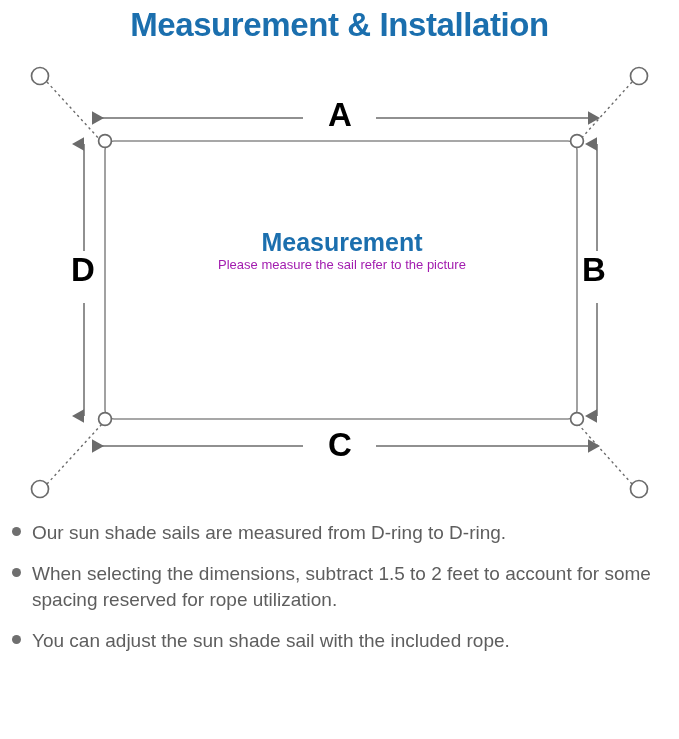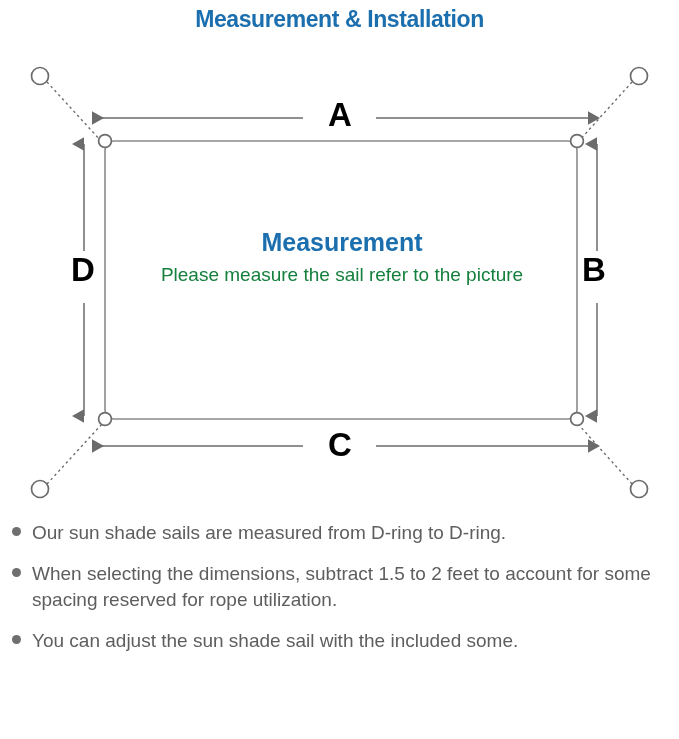--- a/index.html
+++ b/index.html
@@ -14,21 +14,21 @@
     font-family: "Liberation Sans", sans-serif;
     overflow: hidden;
   }
 
   #page-title {
     position: absolute;
     top: 6px;
     left: 0;
     width: 679px;
     text-align: center;
-    font-size: 23px;
+    font-size: 33px;
     font-weight: bold;
     color: #1b6fae;
     letter-spacing: -0.4px;
     font-family: "Liberation Sans", sans-serif;
   }
 
   #diagram {
     position: absolute;
     top: 48px;
     left: 0;
@@ -58,23 +58,22 @@
     text-align: center;
   }
   #sail-title {
     font-size: 25px;
     font-weight: bold;
     color: #1b6fae;
     line-height: 1.15;
     font-family: "Liberation Sans", sans-serif;
   }
   #sail-sub {
-    margin-top: 7px;
-    font-size: 19px;
-    color: #15803d;
+    font-size: 13px;
+    color: #a21caf;
     font-family: "Liberation Sans", sans-serif;
   }
 
   #notes {
     position: absolute;
     left: 0;
     top: 520px;
     width: 679px;
   }
   .note-row {
@@ -183,15 +182,15 @@
   <div class="note-row">
     <span class="note-bullet"></span>
     <span class="note-text">Our sun shade sails are measured from D-ring to D-ring.</span>
   </div>
   <div class="note-row">
     <span class="note-bullet"></span>
     <span class="note-text">When selecting the dimensions, subtract 1.5 to 2 feet to account for some spacing reserved for rope utilization.</span>
   </div>
   <div class="note-row">
     <span class="note-bullet"></span>
-    <span class="note-text">You can adjust the sun shade sail with the included some.</span>
+    <span class="note-text">You can adjust the sun shade sail with the included rope.</span>
   </div>
 </div>
 
 </body></html>

